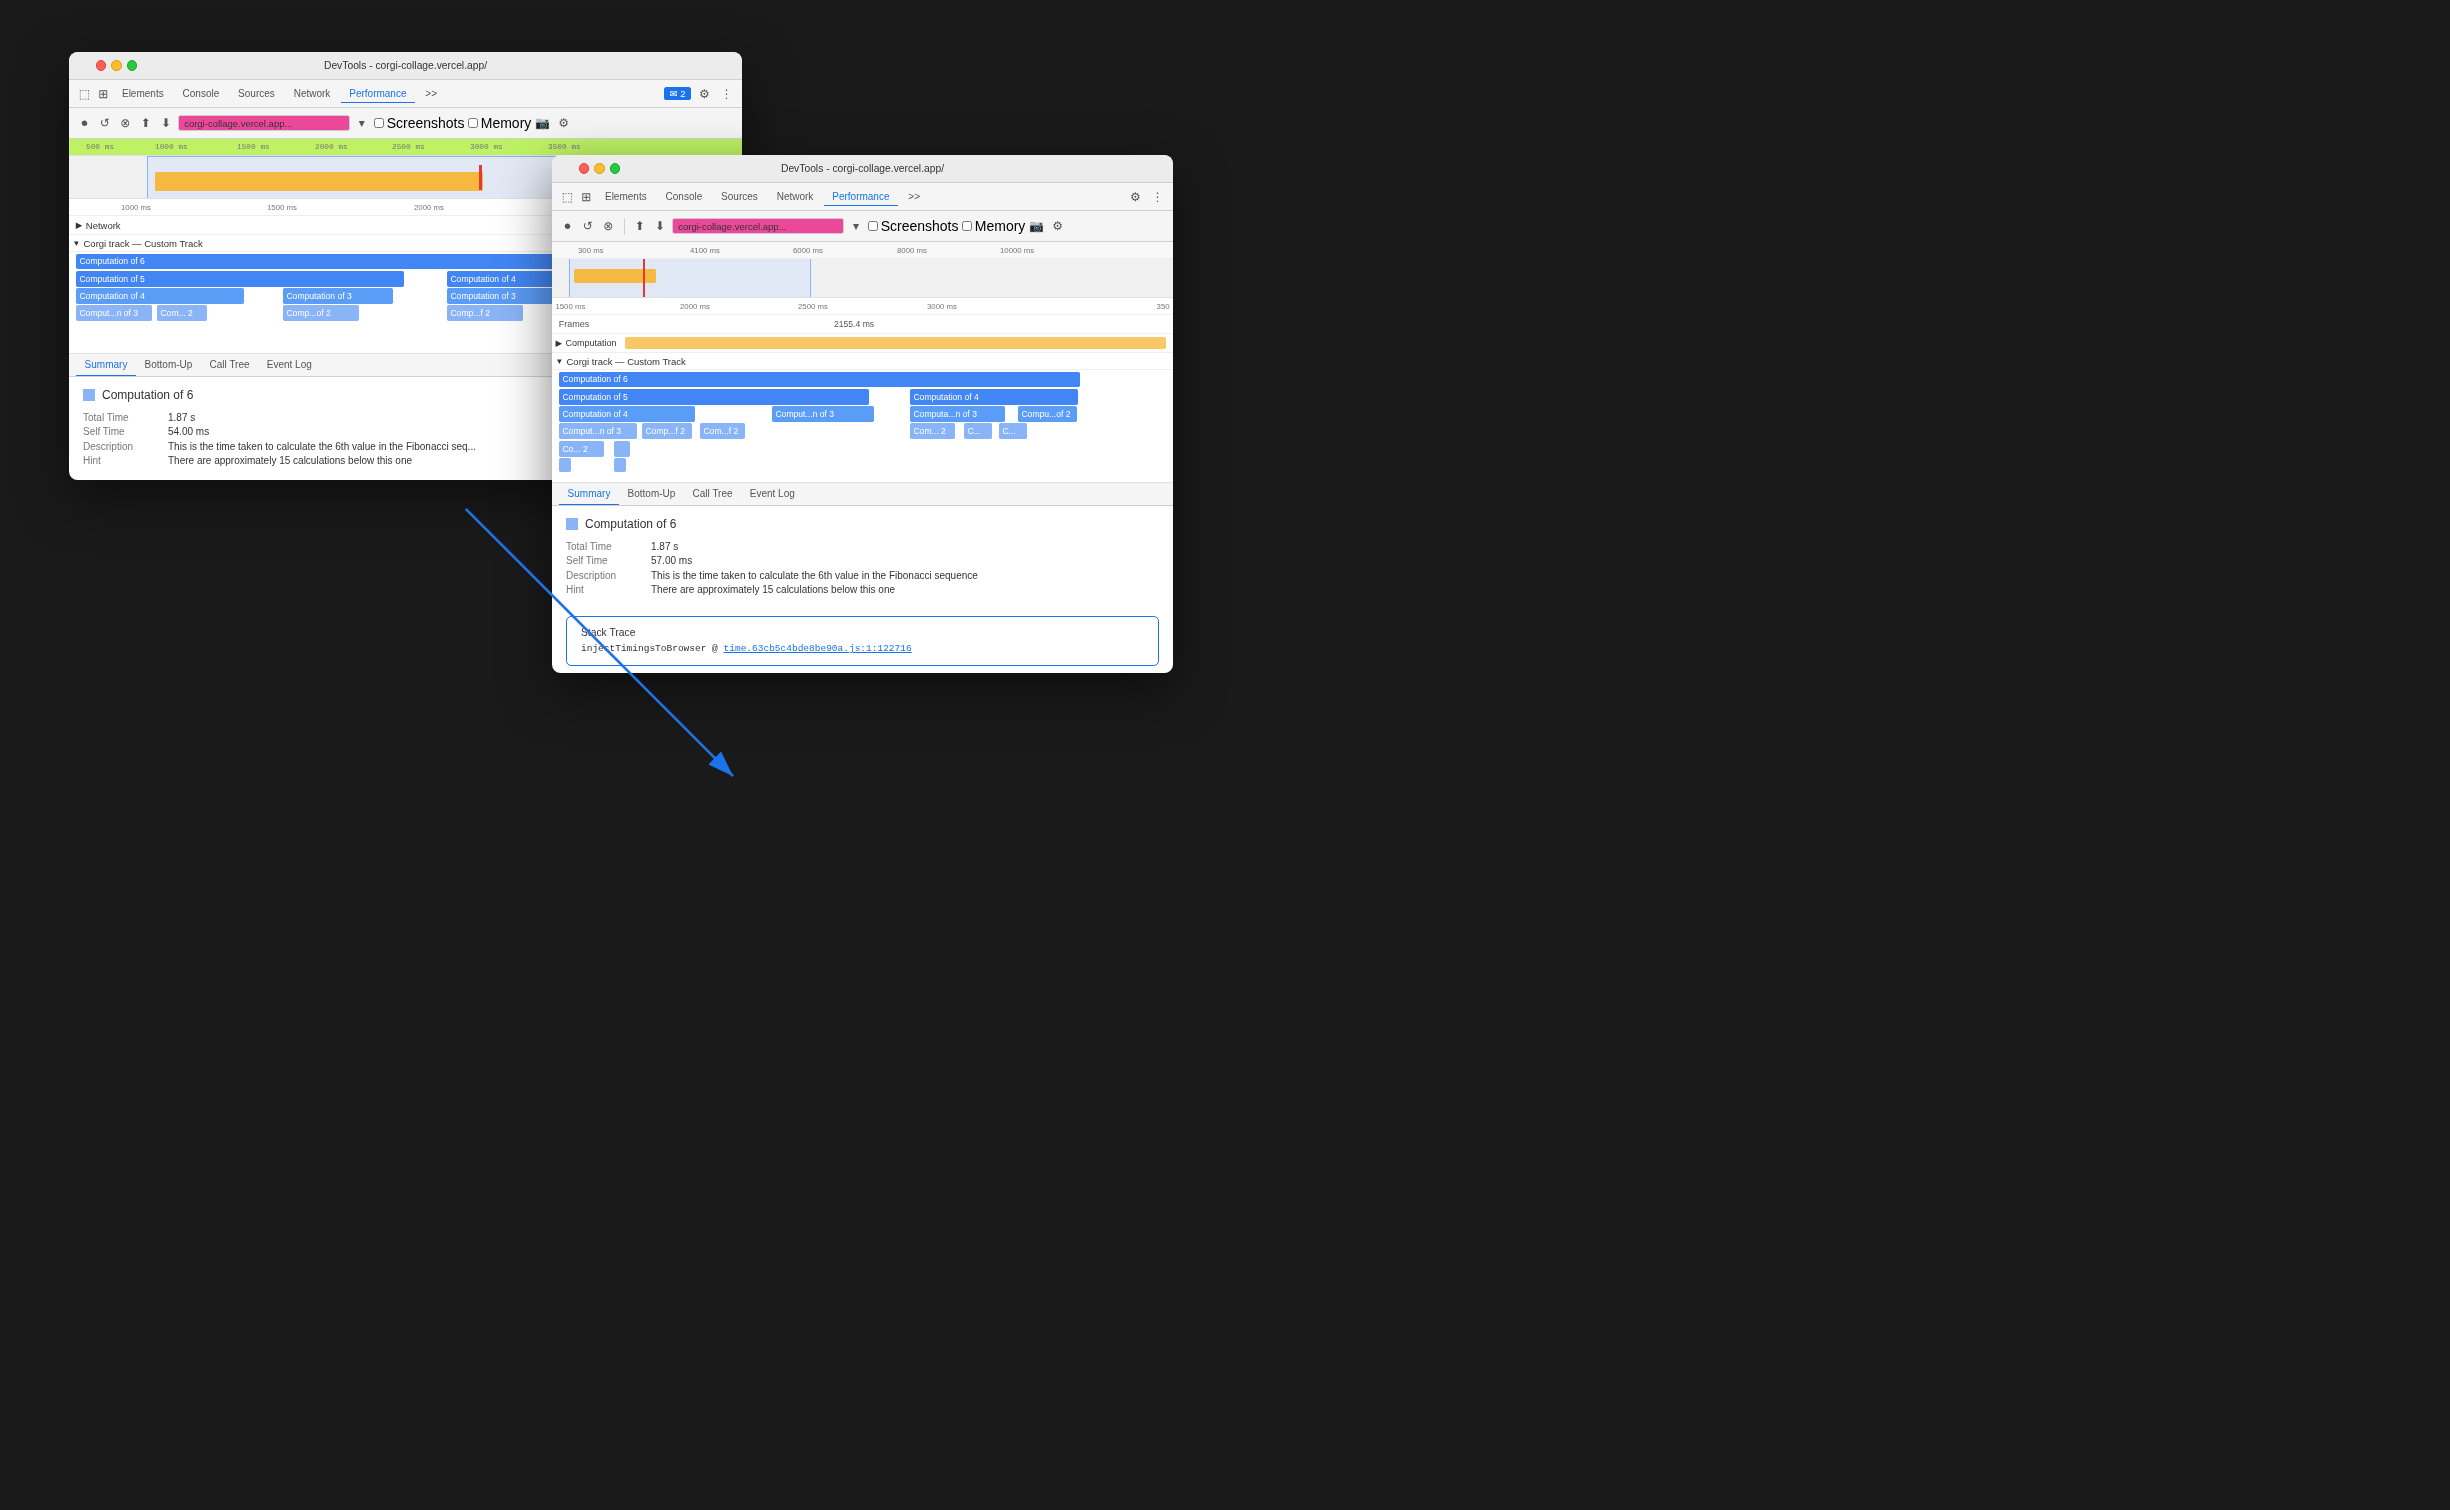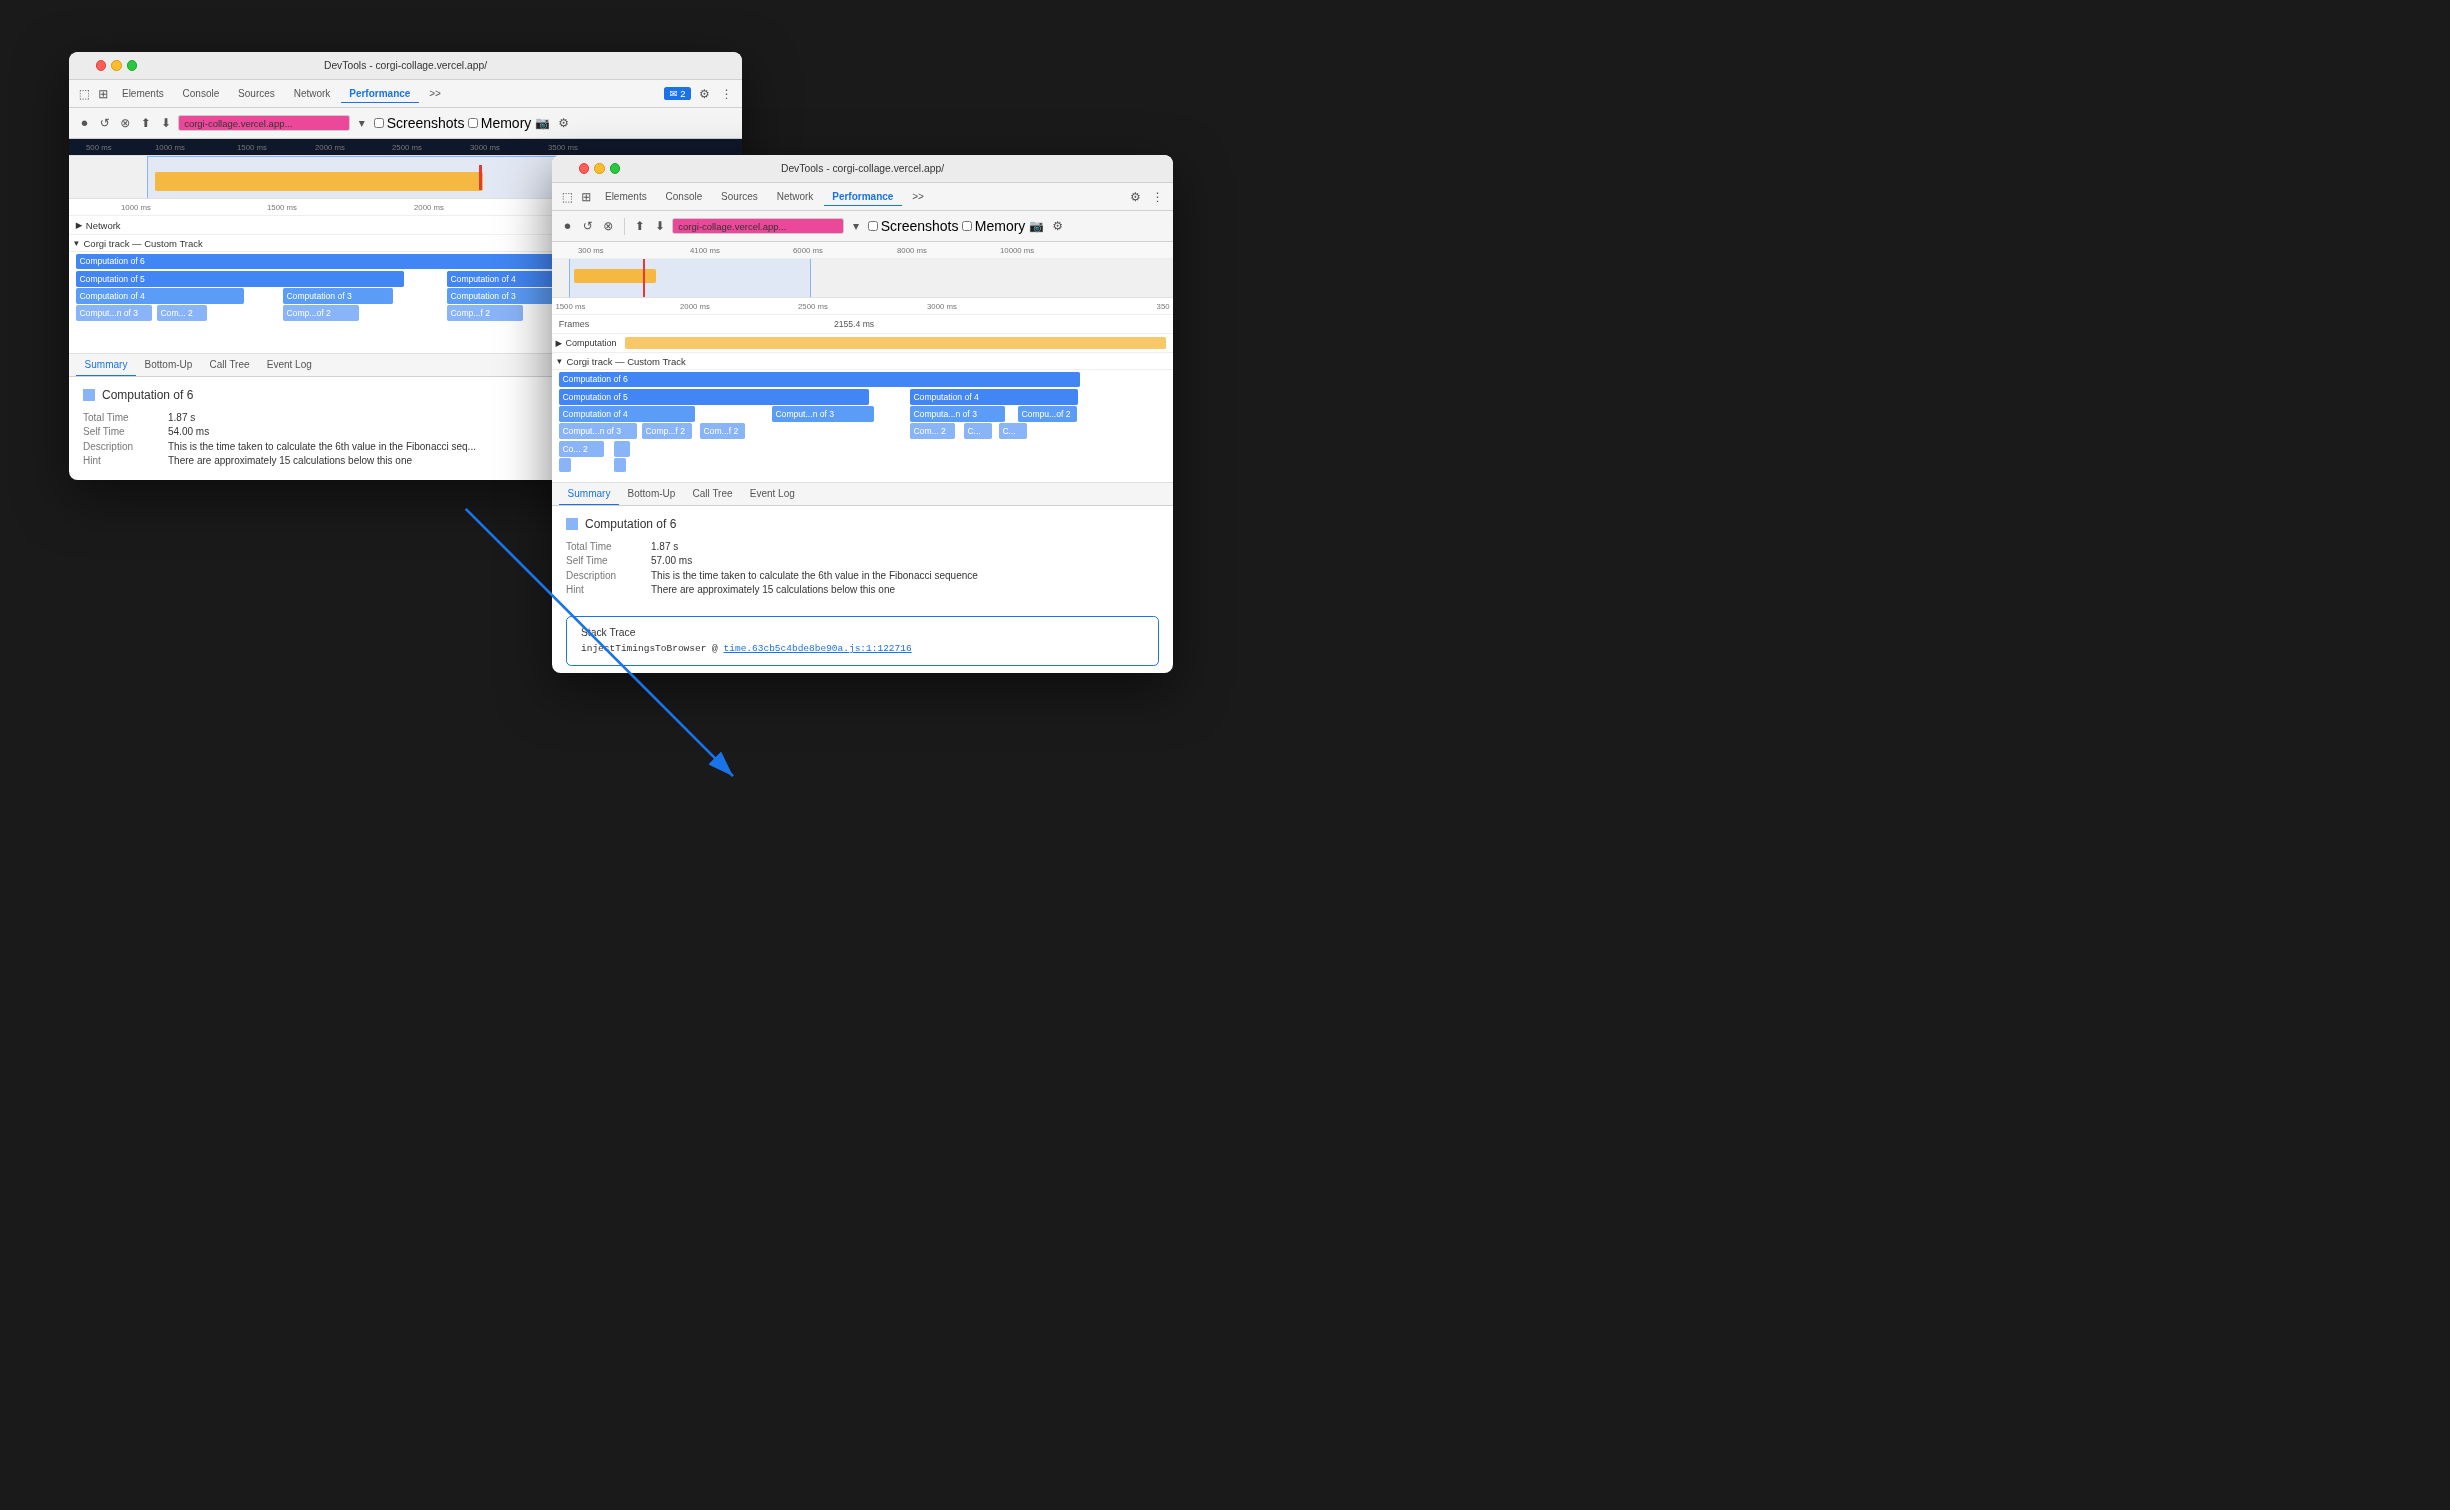--- a/index.html
+++ b/index.html
@@ -107,21 +107,21 @@
       font-size: 10px;
       color: #555;
       cursor: pointer;
       border-radius: 2.6px 2.6px 0 0;
       white-space: nowrap;
     }
 
     .nav-tab.active {
       color: #1a73e8;
       border-bottom: 1.7px solid #1a73e8;
-      font-weight: 700;
+      font-weight: 400;
     }
 
     .toolbar-url {
       background: #ec4899;
       border: 0.9px solid #ccc;
       border-radius: 2.6px;
       padding: 1.7px 5.2px;
       font-size: 9.5px;
       color: #333;
       flex: 1;
@@ -134,28 +134,29 @@
       gap: 2.6px;
     }
 
     .checkbox-item input {
       width: 10.3px;
       height: 10.3px;
     }
 
     .time-ruler {
       height: 17px;
-      background: #0f172a;
+      background: #bef264;
       border-bottom: 0.9px solid #e0e0e0;
       display: flex;
       align-items: center;
       padding: 0 7px;
       font-size: 8.6px;
       color: #777;
       position: relative;
+      font-family: Liberation Mono, monospace;
     }
 
     .red-marker {
       position: absolute;
       width: 2.6px;
       background: #e53935;
       top: 0;
       bottom: 0;
     }
 

